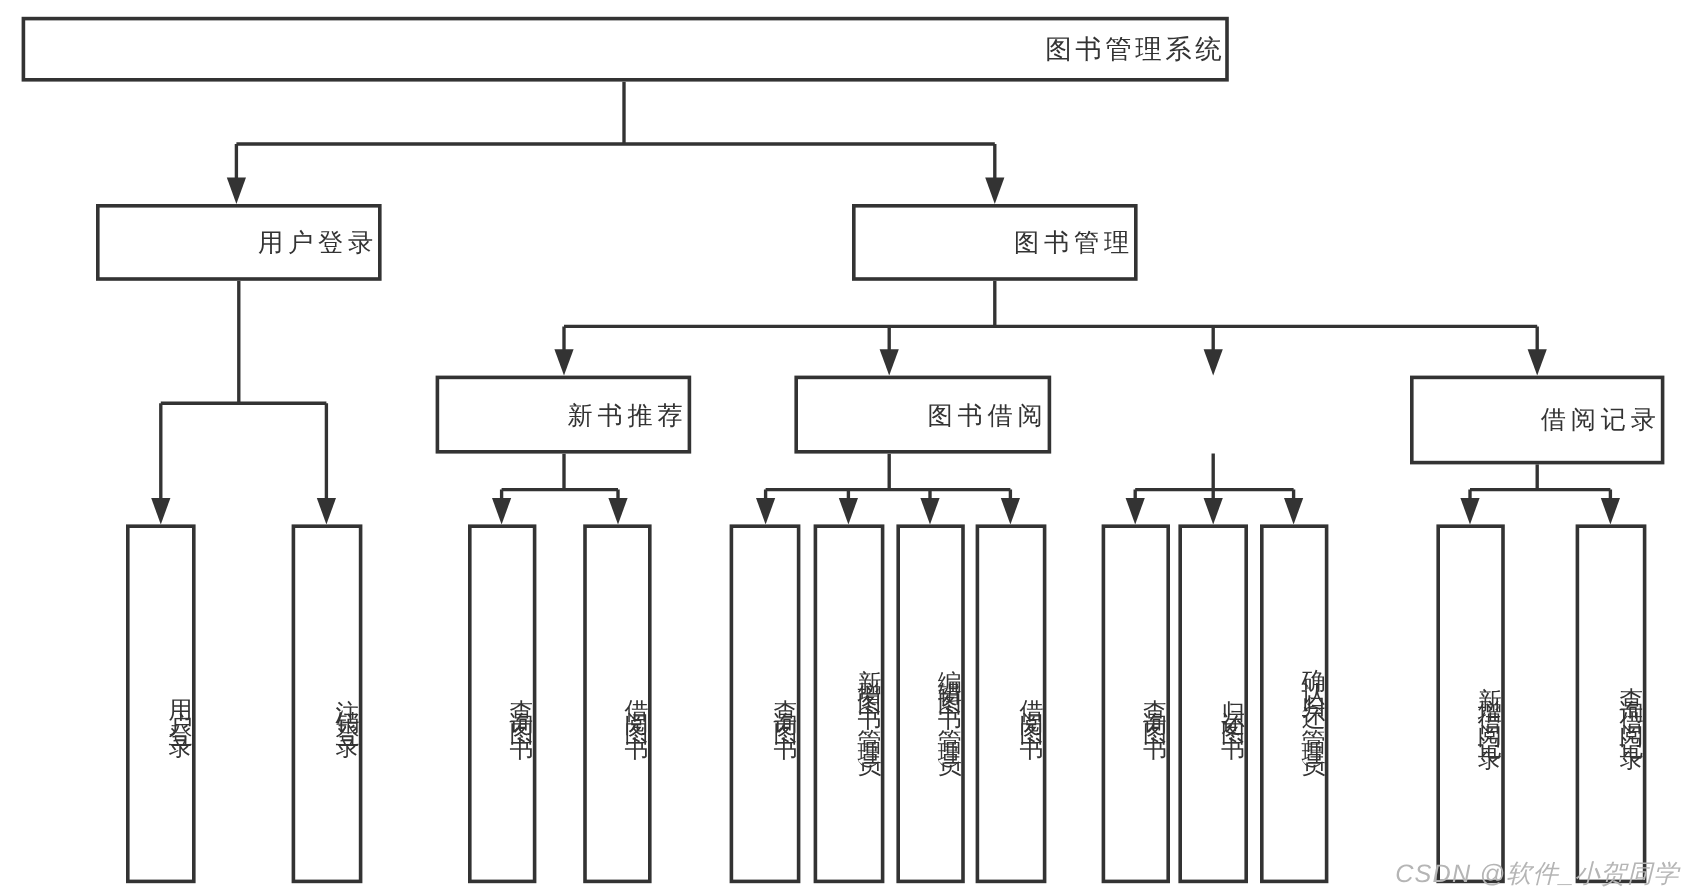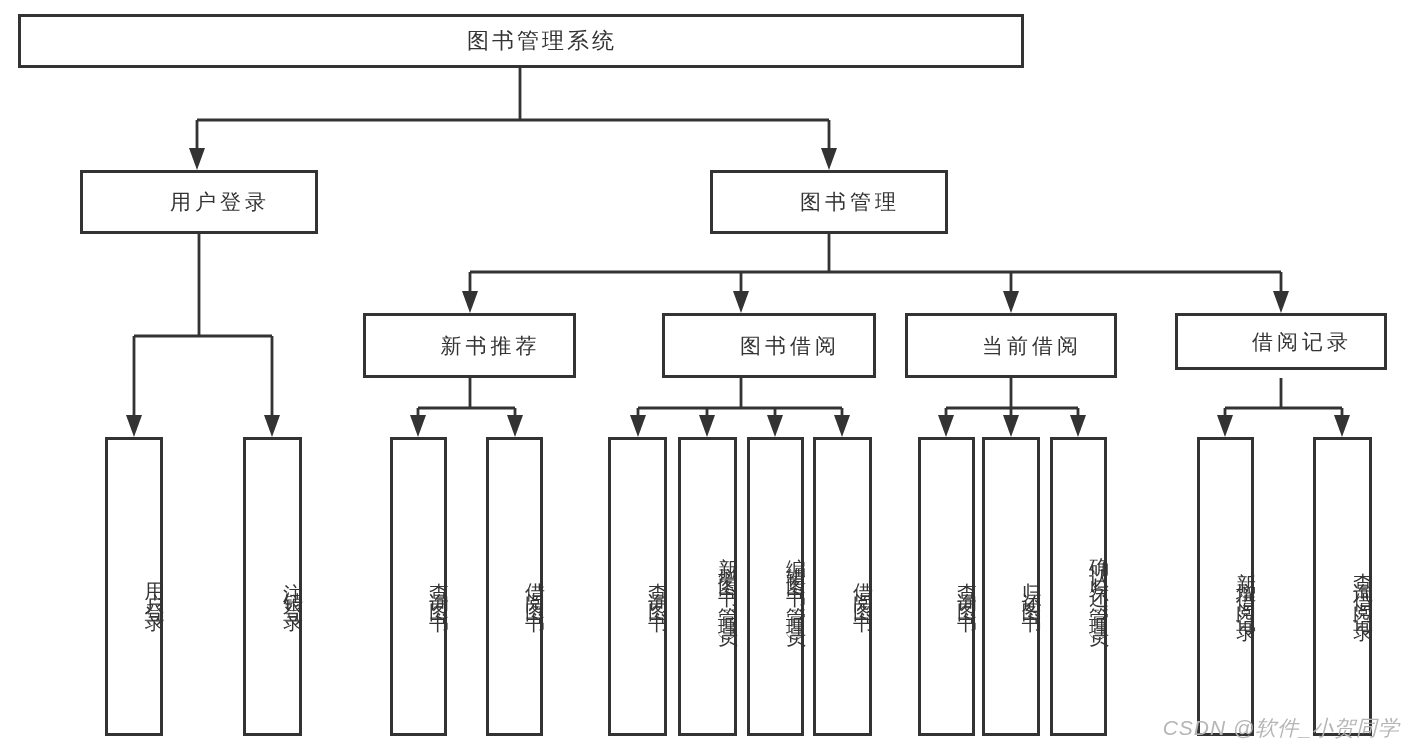--- a/index.html
+++ b/index.html
@@ -20,21 +20,21 @@
   .connectors{position:absolute;left:0;top:0;}
   .connectors path{stroke:var(--line);stroke-width:2.8;fill:none;}
   .connectors polygon{fill:var(--line);}
   .node{
     position:absolute;
     box-sizing:border-box;
     border:3px solid var(--line);
     background:var(--box-fill);
     display:flex;
     align-items:center;
-    justify-content:center;
+    justify-content:flex-end;
     padding-left:42px;
   }
   .hlabel{
     font-size:21px;
     letter-spacing:4px;
     color:var(--text);
     white-space:nowrap;
   }
   .rootlabel{
     font-size:22px;
@@ -113,24 +113,21 @@
   <div class="node" style="left:363px;top:313px;width:213px;height:65px">
     <span class="hlabel">新书推荐</span>
   </div>
 
   <div class="node" style="left:710px;top:170px;width:238px;height:64px">
     <span class="hlabel">图书管理</span>
   </div>
   <div class="node" style="left:662px;top:313px;width:214px;height:65px">
     <span class="hlabel">图书借阅</span>
   </div>
-  <div class="node" style="left:905px;top:313px;width:212px;height:65px">
-    <span class="hlabel">当前借阅</span>
-  </div>
-  <div class="node" style="left:1175px;top:313px;width:212px;height:57px">
+  <div class="node" style="left:1175px;top:313px;width:212px;height:74px">
     <span class="hlabel">借阅记录</span>
   </div>
 
   <div class="node" style="left:105px;top:437px;width:58px;height:299px">
     <span class="vlabel">用户登录</span>
   </div>
   <div class="node" style="left:243px;top:437px;width:59px;height:299px">
     <span class="vlabel">注销登录</span>
   </div>
 

